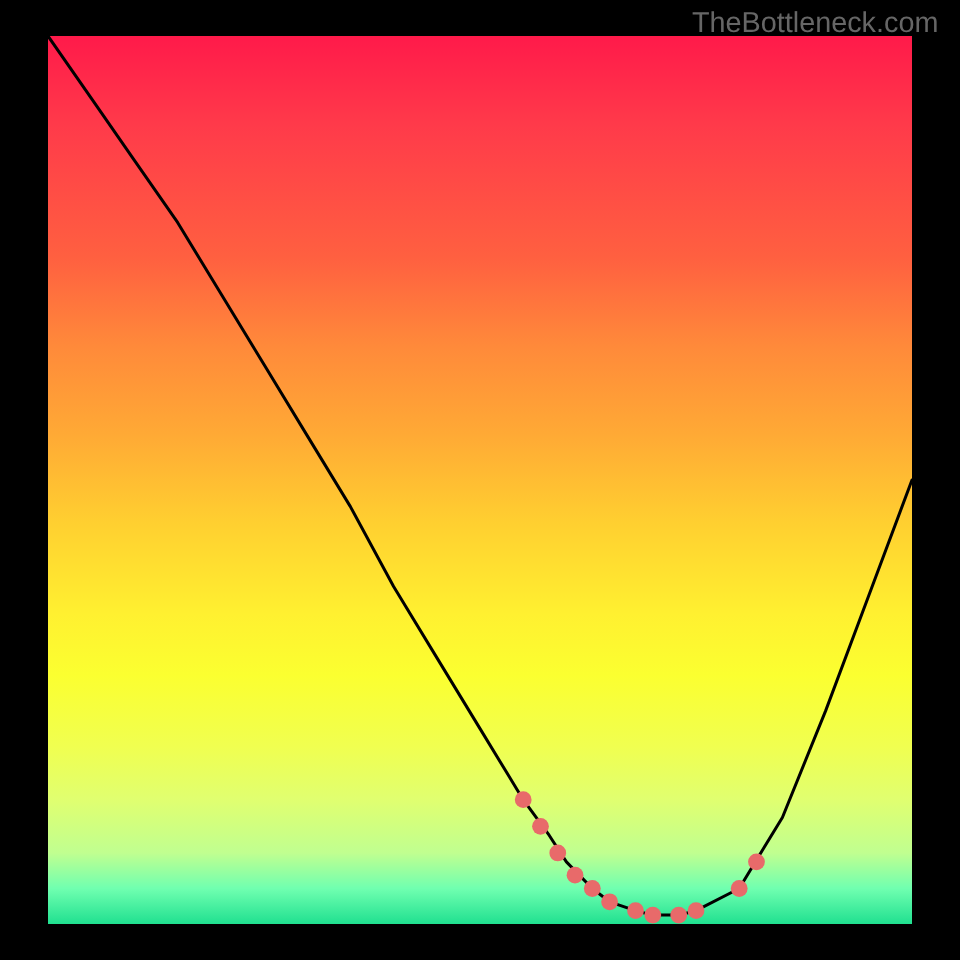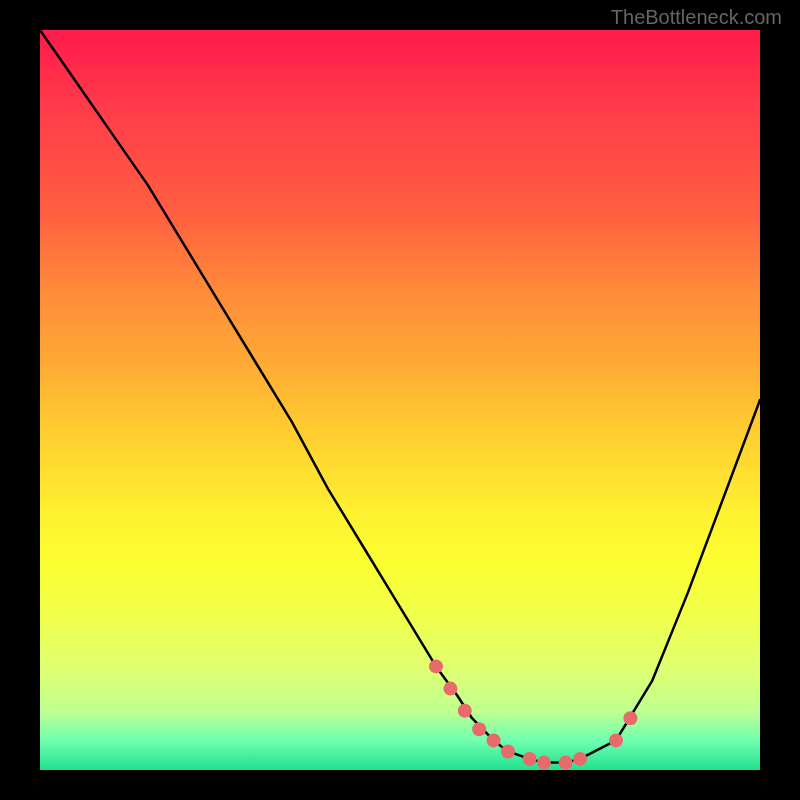--- a/index.html
+++ b/index.html
@@ -8,21 +8,21 @@
     height: 800px;
     background: #000;
     position: relative;
     font-family: Arial, sans-serif;
   }
   .watermark {
     position: absolute;
     top: 6px;
     right: 18px;
     color: #666;
-    font-size: 20px;
+    font-size: 24px;
     font-weight: 500;
     z-index: 10;
   }
   .plot-area {
     position: absolute;
     left: 40px;
     top: 30px;
     width: 720px;
     height: 740px;
     background: linear-gradient(to bottom,

